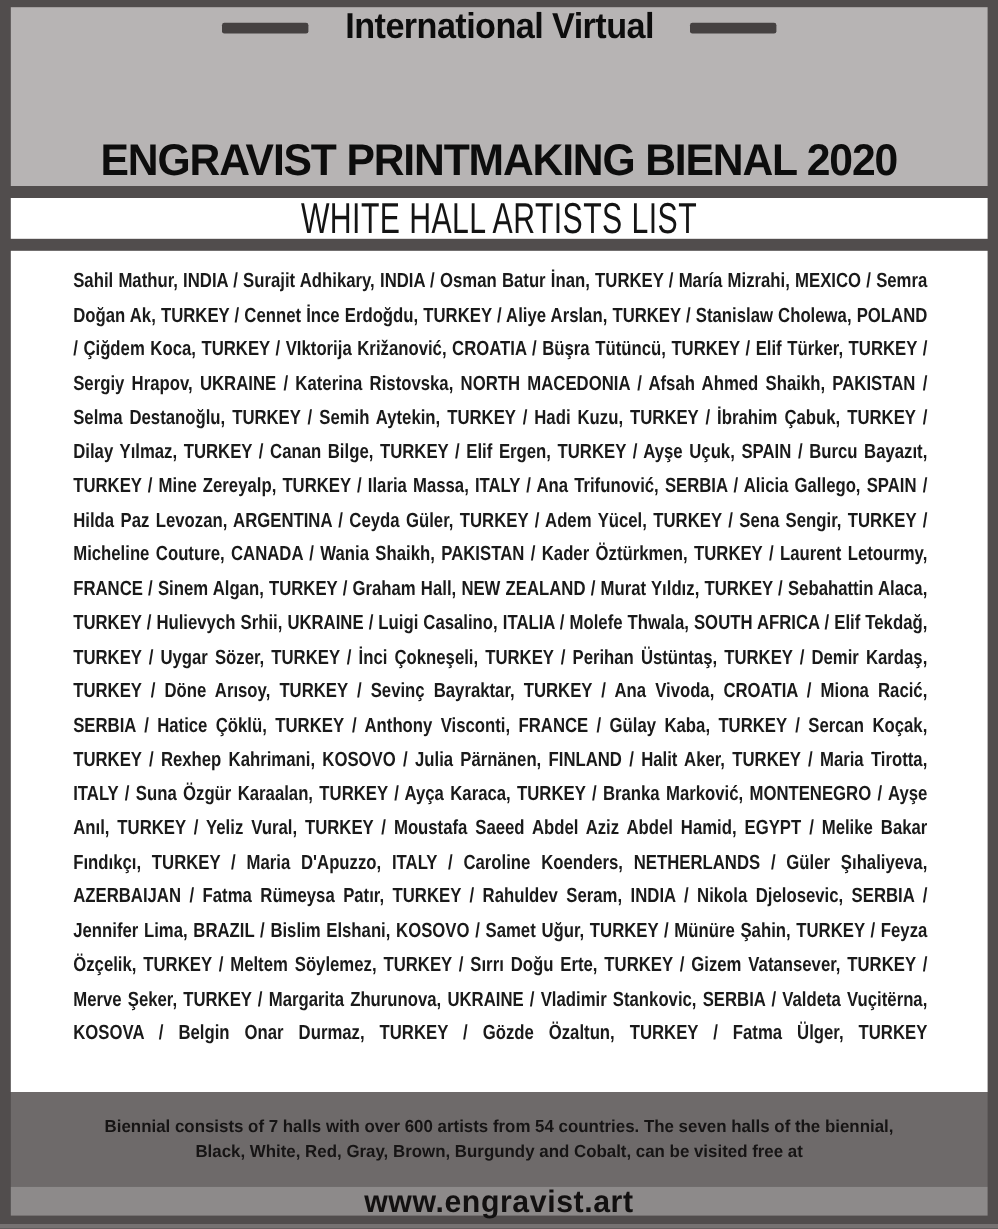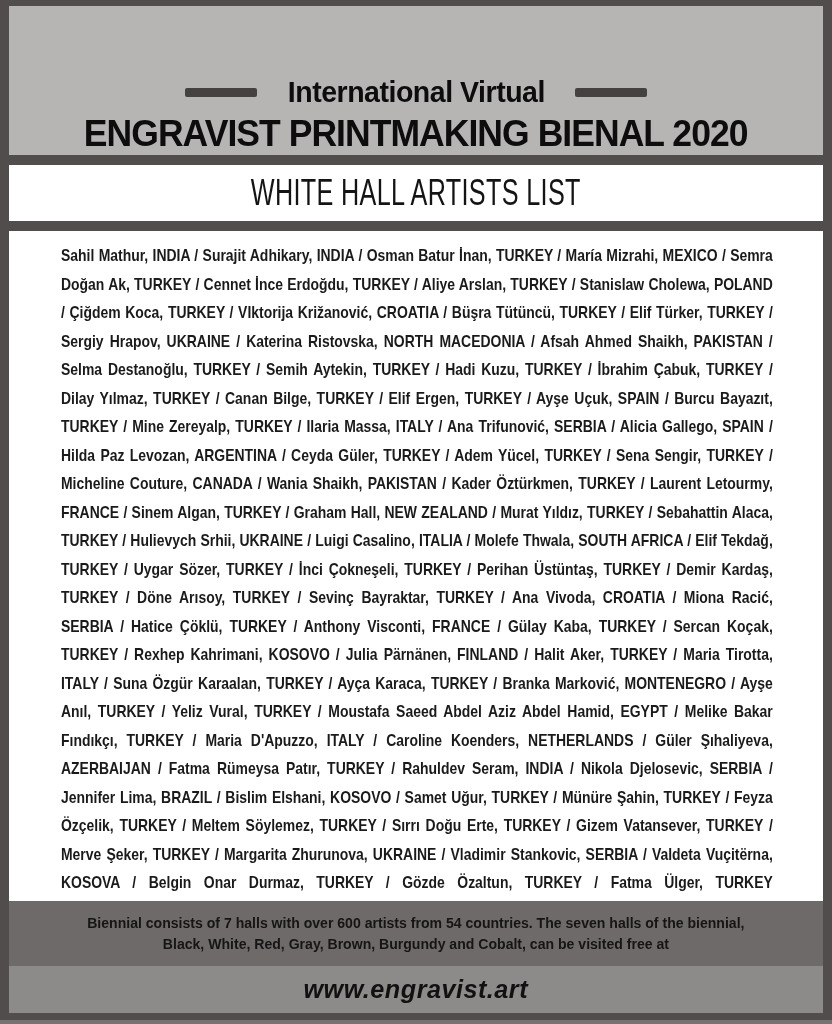--- a/index.html
+++ b/index.html
@@ -9,64 +9,64 @@
     box-sizing:border-box;
     background:var(--border,#514d4d);
     padding:6px 9px 11px 9px;
     display:flex;flex-direction:column;
     font-family:"Liberation Sans",sans-serif;
     overflow:hidden;
   }
   .header-band{
     height:149px;flex:none;
     background:var(--header-bg,#b7b4b4);
-    display:flex;flex-direction:column;justify-content:flex-end;align-items:center;
+    display:flex;flex-direction:column;justify-content:space-between;align-items:center;
     margin-bottom:10px;
   }
   .pretitle-row{display:flex;align-items:center;justify-content:center;margin-bottom:4px;}
   .dash{width:72px;height:9px;border-radius:2px;background:var(--dash,#454141);margin:0 24px;flex:none;}
   .pretitle{
     font-size:30px;font-weight:700;letter-spacing:-0.5px;color:#0d0d0d;
     transform:scaleX(0.95);white-space:nowrap;
   }
   .main-title{
     font-size:37px;font-weight:700;letter-spacing:-1px;color:#0d0d0d;
     transform:scaleX(0.96);white-space:nowrap;text-align:center;
   }
   .subheader-band{
-    height:56px;flex:none;background:var(--band-bg,#ffffff);
+    height:34px;flex:none;background:var(--band-bg,#ffffff);
     display:flex;align-items:center;justify-content:center;
     margin-bottom:10px;
   }
   .subheader-title{
     font-size:36px;font-weight:400;color:#141414;letter-spacing:0.5px;
     transform:scaleX(0.70);white-space:nowrap;
   }
   .body-band{
     flex:1;background:var(--body-bg,#ffffff);
     padding:11px 0 0 52px;overflow:hidden;font-weight:bold;
   }
   .artist-list{
     width:868px;
     transform:scaleX(0.82);transform-origin:top left;
     font-size:17px;line-height:28.5px;color:#1a1a1a;
     text-align:justify;text-align-last:justify;
     margin:0;
   }
   .footer-band{
-    height:65px;flex:none;background:var(--footer-bg,#6e6a6a);
+    height:79px;flex:none;background:var(--footer-bg,#6e6a6a);
     display:flex;flex-direction:column;justify-content:center;align-items:center;
   }
   .footer-line{
     font-size:14.5px;font-weight:700;color:#161414;line-height:21px;
     text-align:center;white-space:nowrap;transform:scaleX(0.97);
   }
   .www-band{
-    height:47px;flex:none;background:var(--www-bg,#8d8a8a);
-    display:flex;align-items:center;justify-content:center;font-style:italic;
+    height:24px;flex:none;background:var(--www-bg,#8d8a8a);
+    display:flex;align-items:center;justify-content:center;
   }
   .website{
     font-size:26px;font-weight:700;color:#121010;letter-spacing:0.5px;
     transform:scaleX(0.97);
   }
   .bottom-edge{position:absolute;left:0;right:0;bottom:0;height:4px;background:#767272;}
 </style>
 </head>
 <body>
 

